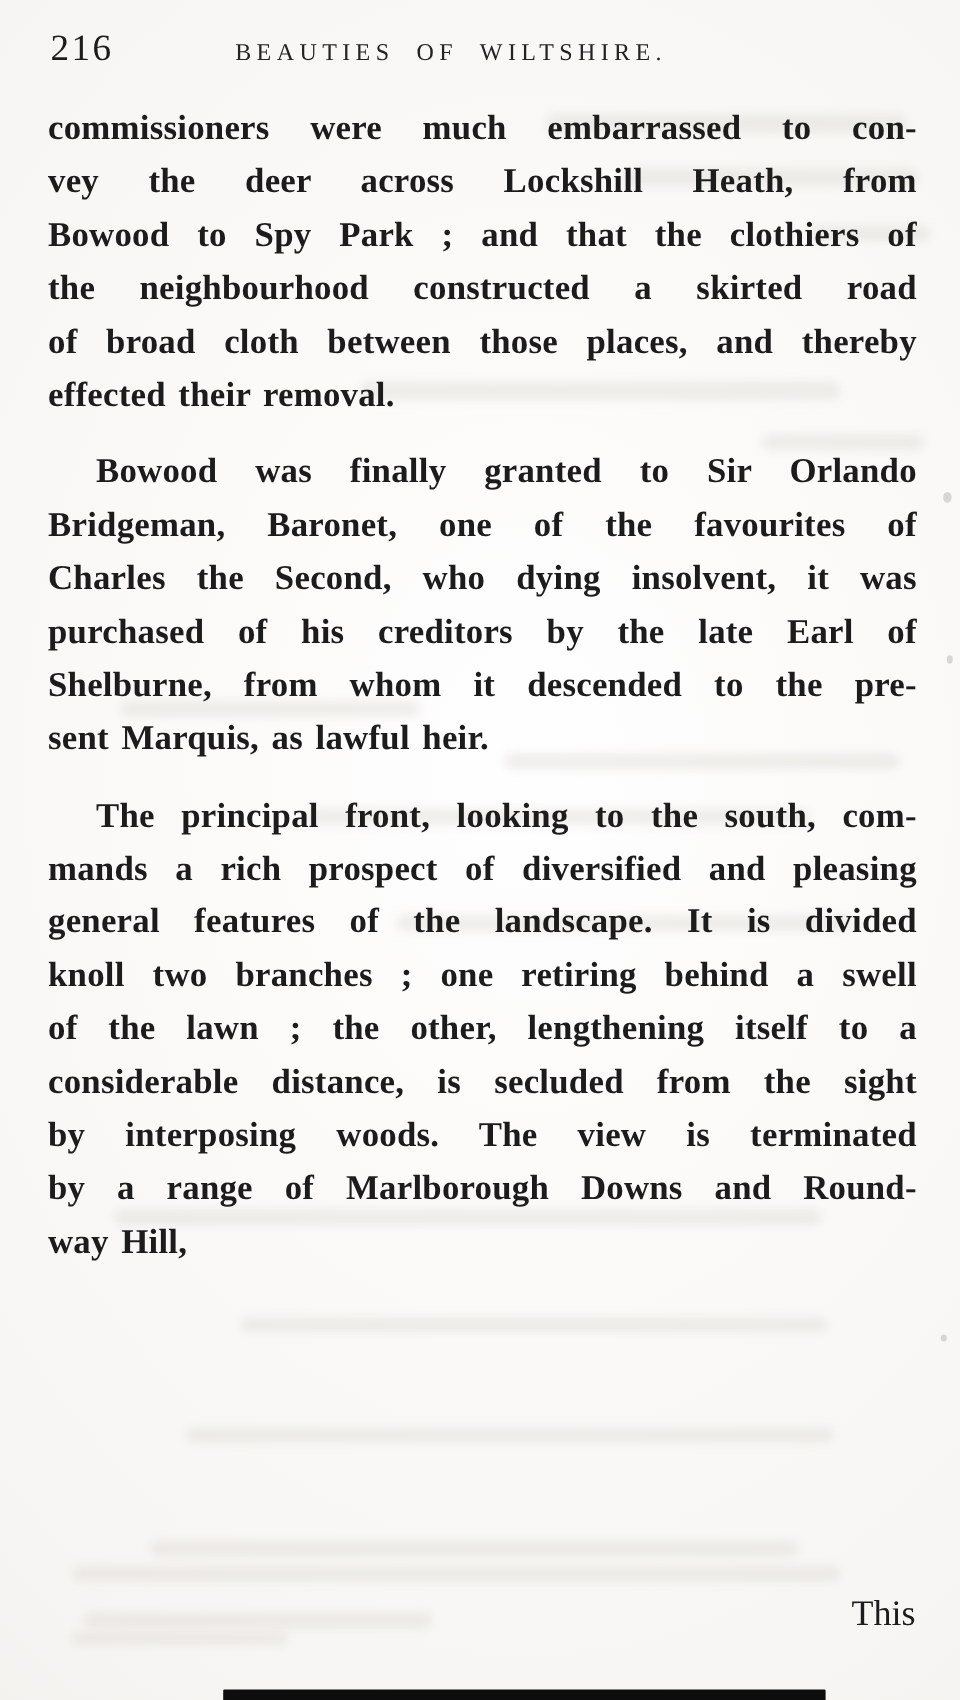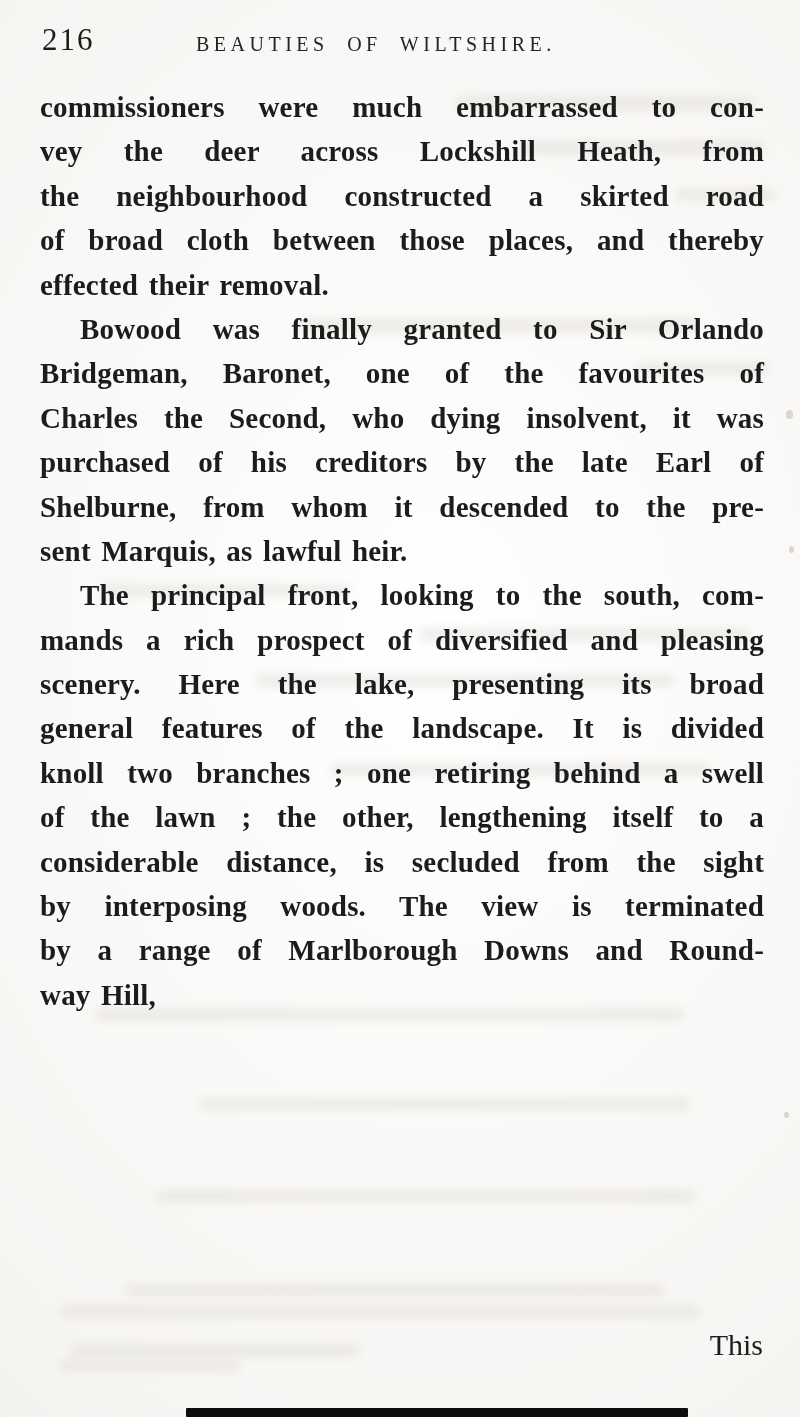--- a/index.html
+++ b/index.html
@@ -29,21 +29,21 @@
     position:absolute;left:196px;top:33px;
     font-size:20px;font-weight:normal;color:#232323;
     letter-spacing:4.5px;word-spacing:9px;
   }
   #body-text{
     position:absolute;left:40px;top:85px;width:724px;
     color:#1c1c1c;
     font-weight:bold;
   }
   .paragraph{margin:0;}
-  .paragraph + .paragraph{margin-top:0;}
+  .paragraph + .paragraph{margin-top:20px;}
   .line{
     font-size:29px;line-height:44.4px;height:44.4px;
     text-align:justify;text-align-last:justify;
     word-spacing:3px;letter-spacing:.2px;white-space:nowrap;
   }
   .line.last{text-align-last:left;white-space:normal;}
   .line.indent{text-indent:40px;}
   .catchword{
     position:absolute;right:37px;top:1328px;
     font-size:30px;color:#1c1c1c;
@@ -80,36 +80,36 @@
 
   <header>
     <span class="pageno">216</span>
     <span class="running-title">BEAUTIES OF WILTSHIRE.</span>
   </header>
 
   <main id="body-text">
       <div class="paragraph">
         <div class="line">commissioners were much embarrassed to con-</div>
         <div class="line">vey the deer across Lockshill Heath, from</div>
+        <div class="line">Bowood to Spy Park ; and that the clothiers of</div>
         <div class="line">the neighbourhood constructed a skirted road</div>
         <div class="line">of broad cloth between those places, and thereby</div>
         <div class="line last">effected their removal.</div>
       </div>
       <div class="paragraph">
         <div class="line indent">Bowood was finally granted to Sir Orlando</div>
         <div class="line">Bridgeman, Baronet, one of the favourites of</div>
         <div class="line">Charles the Second, who dying insolvent, it was</div>
         <div class="line">purchased of his creditors by the late Earl of</div>
         <div class="line">Shelburne, from whom it descended to the pre-</div>
         <div class="line last">sent Marquis, as lawful heir.</div>
       </div>
       <div class="paragraph">
         <div class="line indent">The principal front, looking to the south, com-</div>
         <div class="line">mands a rich prospect of diversified and pleasing</div>
-        <div class="line">scenery. Here the lake, presenting its broad</div>
         <div class="line">general features of the landscape. It is divided</div>
         <div class="line">knoll two branches ; one retiring behind a swell</div>
         <div class="line">of the lawn ; the other, lengthening itself to a</div>
         <div class="line">considerable distance, is secluded from the sight</div>
         <div class="line">by interposing woods. The view is terminated</div>
         <div class="line">by a range of Marlborough Downs and Round-</div>
         <div class="line last">way Hill,</div>
       </div>
     </main>
 

